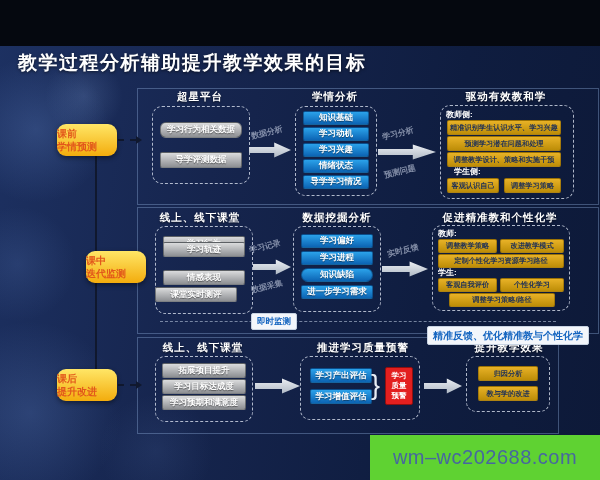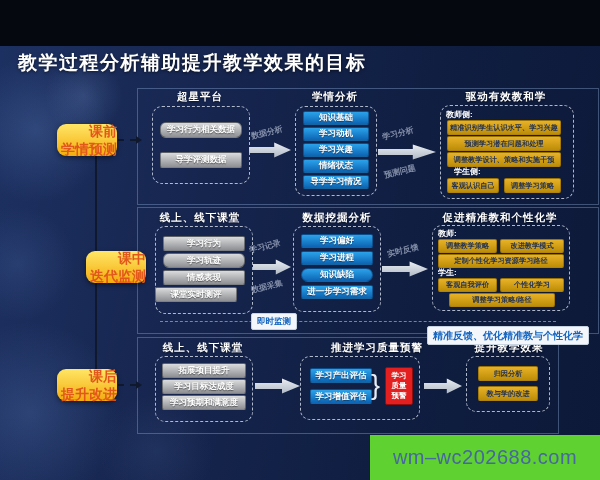--- a/index.html
+++ b/index.html
@@ -13,21 +13,21 @@
       radial-gradient(circle at 26% 94%, rgba(120,160,230,.10), transparent 9%),
       radial-gradient(circle at 14% 20%, rgba(150,185,240,.18), transparent 6%),
       linear-gradient(100deg,#1d3162 0%,#16254e 35%,#0f1d40 70%,#0d1938 100%);
   }
   .abs{position:absolute;}
   .topbar{left:0;top:0;width:600px;height:46px;background:#05080f;}
   .title{left:18px;top:50px;color:#fff;font-size:19px;font-weight:bold;letter-spacing:1.5px;text-shadow:0 1px 3px rgba(0,0,0,.6);}
   .rowbox{border:1px solid rgba(140,170,215,.40);z-index:1;}
   .badge{
     background:linear-gradient(180deg,#ffe666,#f3ac0d);border-radius:9px;
-    color:#e2571b;font-weight:bold;font-size:14px;text-align:right;
+    color:#e2571b;font-weight:bold;font-size:10px;text-align:left;
     display:flex;flex-direction:column;justify-content:center;line-height:1.3;
     box-shadow:0 2px 5px rgba(0,0,0,.45);z-index:3;
   }
   .vline{width:2px;background:#10182e;z-index:0;}
   .dconn{border-top:2px dashed #10182e;z-index:2;}
   .dhead{position:absolute;right:-6px;top:-5px;width:0;height:0;border-left:6px solid #10182e;border-top:4px solid transparent;border-bottom:4px solid transparent;}
   .hdr{color:#fff;font-weight:bold;font-size:10.5px;text-align:center;letter-spacing:1px;text-shadow:0 1px 2px rgba(0,0,0,.55);z-index:2;}
   .dashbox{border:1px dashed rgba(230,236,248,.75);border-radius:10px;z-index:1;}
   .gbox{background:linear-gradient(180deg,#dadbdc,#8d8f93);border:1px solid rgba(50,55,60,.55);color:#fff;font-size:8.5px;font-weight:bold;display:flex;align-items:center;justify-content:center;text-shadow:0 1px 1px rgba(0,0,0,.5);border-radius:2px;white-space:nowrap;z-index:2;}
   .bbox{background:linear-gradient(180deg,#2ba2ea,#0c64b4);border:1px solid rgba(8,60,110,.6);color:#fff;font-size:8.5px;font-weight:bold;display:flex;align-items:center;justify-content:center;text-shadow:0 1px 1px rgba(0,0,0,.45);border-radius:2px;white-space:nowrap;z-index:2;}
@@ -104,21 +104,21 @@
   <div class="abs ybox" style="left:447px;top:120px;width:112px;height:13px;">精准识别学生认识水平、学习兴趣</div>
   <div class="abs ybox" style="left:447px;top:136px;width:112px;height:13px;">预测学习潜在问题和处理</div>
   <div class="abs ybox" style="left:447px;top:152px;width:112px;height:13px;">调整教学设计、策略和实施干预</div>
   <div class="abs glabel" style="left:446px;top:166px;margin-left:8px;">学生侧:</div>
   <div class="abs ybox" style="left:447px;top:178px;width:50px;height:13px;">客观认识自己</div>
   <div class="abs ybox" style="left:504px;top:178px;width:55px;height:13px;">调整学习策略</div>
 
   <div class="abs hdr" style="left:145px;top:211px;width:110px;">线上、线下课堂</div>
   <div class="abs dashbox" style="left:155px;top:226px;width:96px;height:86px;"></div>
   <div class="abs gbox" style="left:163px;top:236px;width:80px;height:13px;">学习行为</div>
-  <div class="abs gbox" style="left:163px;top:253px;width:80px;height:13px;border-radius:6px;">学习轨迹</div>
+  <div class="abs gbox" style="left:163px;top:242px;width:80px;height:13px;">学习轨迹</div>
   <div class="abs gbox" style="left:163px;top:270px;width:80px;height:13px;">情感表现</div>
   <div class="abs gbox" style="left:155px;top:287px;width:80px;height:13px;">课堂实时测评</div>
 
   <div class="abs alabel" style="left:249px;top:241px;">学习记录</div>
   <div class="abs arrow" style="left:253px;top:258px;width:38px;height:18px;"></div>
   <div class="abs alabel" style="left:251px;top:281px;">数据采集</div>
 
   <div class="abs hdr" style="left:292px;top:211px;width:90px;">数据挖掘分析</div>
   <div class="abs dashbox" style="left:293px;top:226px;width:86px;height:84px;"></div>
   <div class="abs bbox" style="left:301px;top:234px;width:70px;height:12px;">学习偏好</div>
@@ -145,21 +145,21 @@
   <div class="abs tag" style="left:427px;top:326px;font-size:10px;">精准反馈、优化精准教与个性化学</div>
 
   <div class="abs hdr" style="left:150px;top:341px;width:106px;">线上、线下课堂</div>
   <div class="abs dashbox" style="left:155px;top:356px;width:96px;height:64px;"></div>
   <div class="abs gbox" style="left:162px;top:363px;width:82px;height:13px;">拓展项目提升</div>
   <div class="abs gbox" style="left:162px;top:379px;width:82px;height:13px;">学习目标达成度</div>
   <div class="abs gbox" style="left:162px;top:395px;width:82px;height:13px;">学习预期和满意度</div>
 
   <div class="abs arrow" style="left:255px;top:377px;width:45px;height:18px;"></div>
 
-  <div class="abs hdr" style="left:318px;top:341px;width:118px;text-align:center;">推进学习质量预警</div>
+  <div class="abs hdr" style="left:304px;top:341px;width:118px;text-align:center;">推进学习质量预警</div>
   <div class="abs dashbox" style="left:300px;top:356px;width:118px;height:62px;"></div>
   <div class="abs bbox" style="left:310px;top:368px;width:60px;height:13px;">学习产出评估</div>
   <div class="abs bbox" style="left:310px;top:389px;width:60px;height:13px;">学习增值评估</div>
   <div class="abs brace" style="left:371px;top:367px;">}</div>
   <div class="abs rbox" style="left:385px;top:367px;width:22px;height:36px;">学习质量预警</div>
 
   <div class="abs arrow" style="left:424px;top:377px;width:38px;height:18px;"></div>
 
   <div class="abs hdr" style="left:466px;top:341px;width:86px;">提升教学效果</div>
   <div class="abs dashbox" style="left:466px;top:356px;width:82px;height:54px;"></div>

